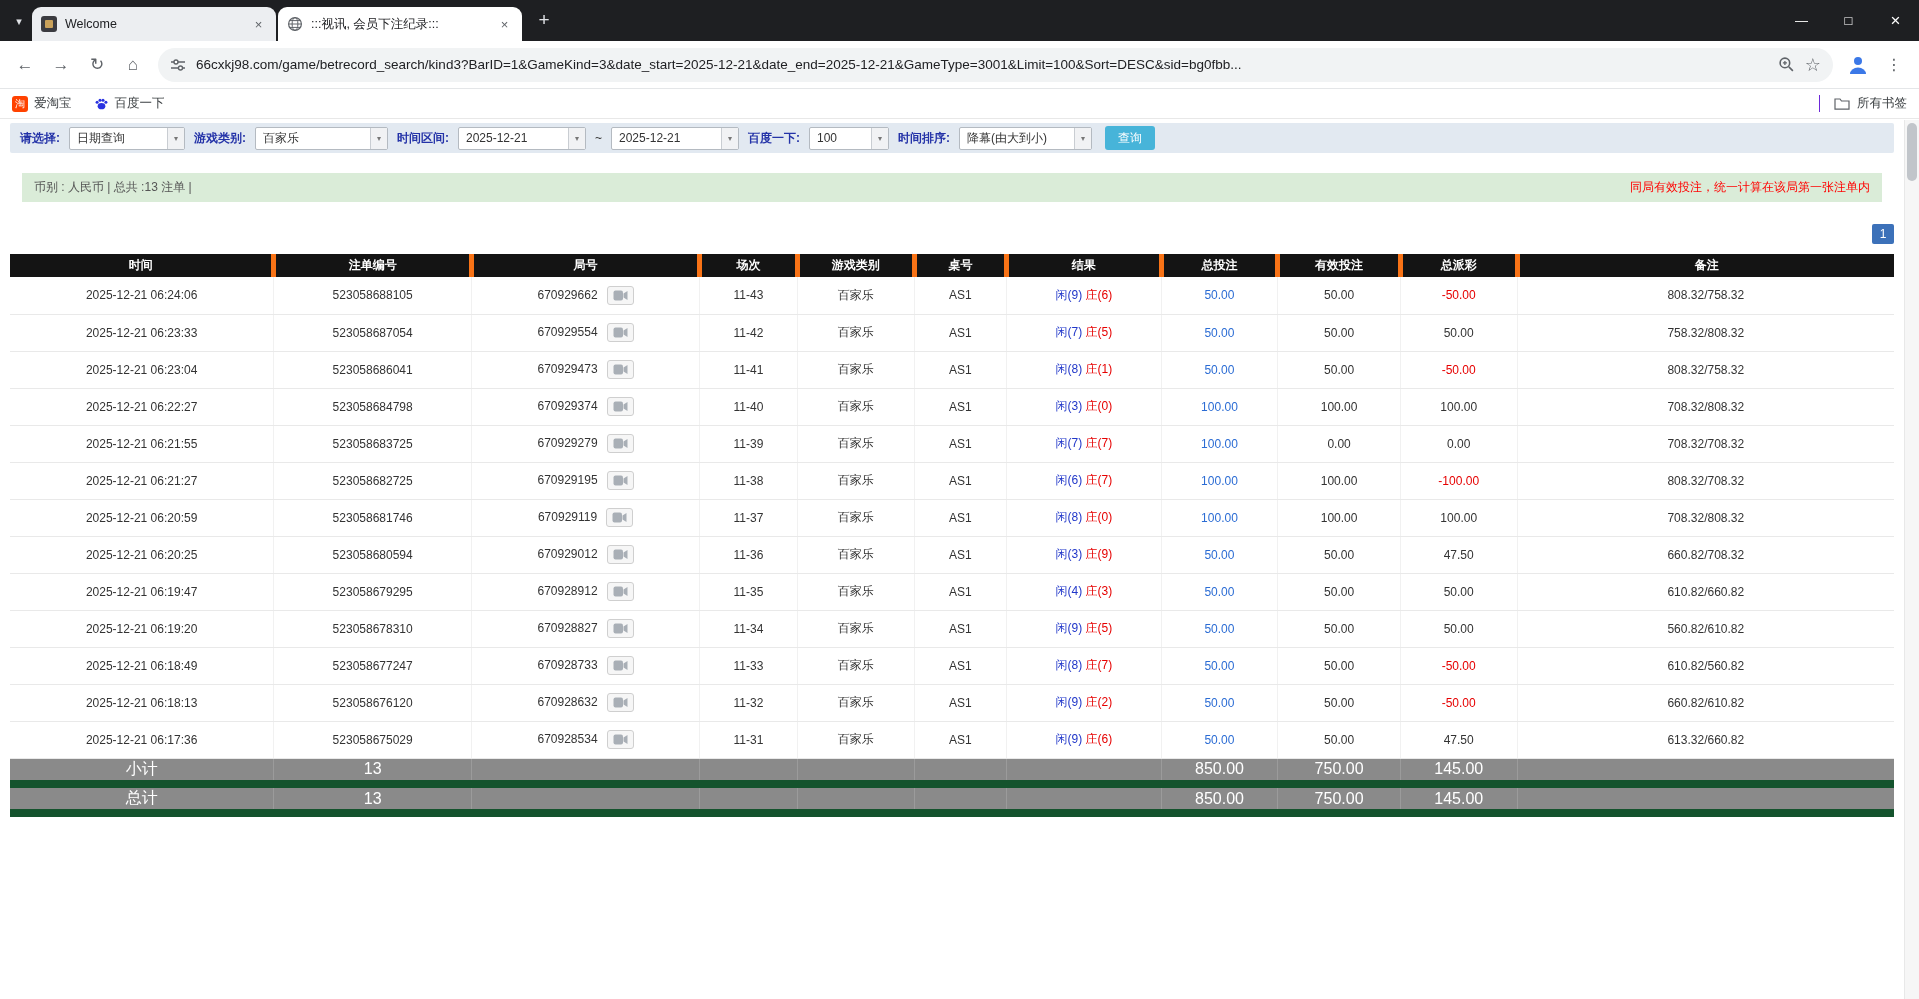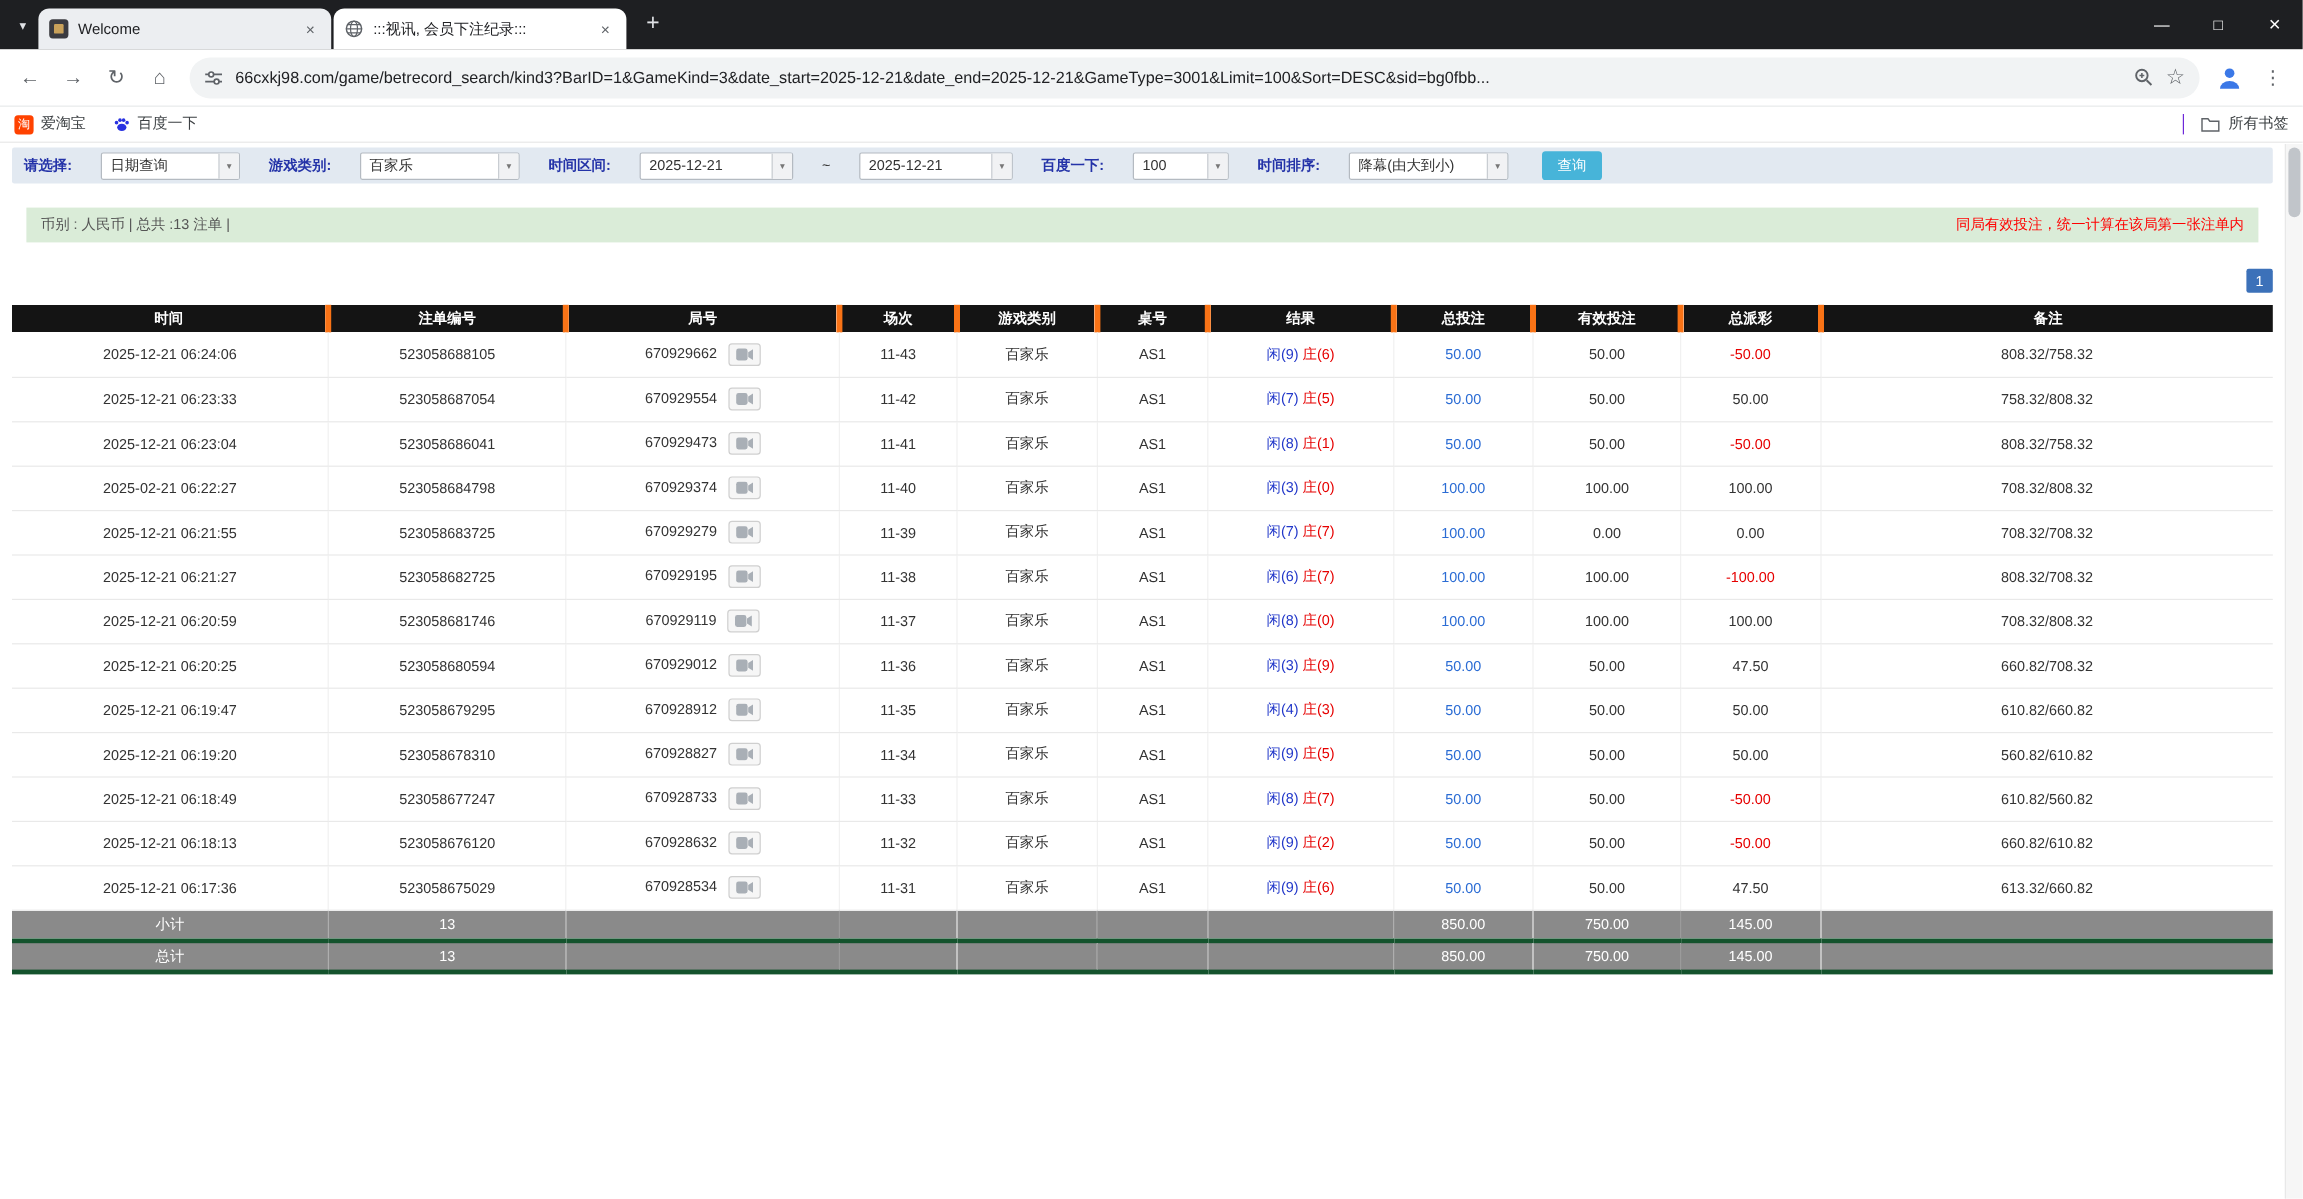--- a/index.html
+++ b/index.html
@@ -26,21 +26,21 @@
   .url-text{flex:1;font-size:13.5px;color:#202124;white-space:nowrap;overflow:hidden}
   .omni-icon{display:flex;align-items:center;color:#5f6368;font-size:16px}
 
   .bookmarks{height:30px;background:#ffffff;display:flex;align-items:center;padding:0 12px;gap:22px;border-bottom:1px solid #e8e8e8;font-size:12.5px;color:#3c4043}
   .bm-item{display:flex;align-items:center;gap:6px;cursor:pointer}
   .tb-icon{width:16px;height:16px;background:#ff4200;border-radius:3px;color:#fff;font-size:10px;display:flex;align-items:center;justify-content:center}
   .bm-right{margin-left:auto;display:flex;align-items:center;gap:7px;border-left:1px solid #6d28d9;padding-left:14px;cursor:pointer}
 
   
   .content{position:absolute;top:120px;left:0;right:15px;bottom:0;background:#fff}
-  .filterbar{margin:3px 10px 0;background:#e2e9f1;height:30px;display:flex;align-items:center;padding:12px 10px;gap:24px;font-size:12px;border-radius:2px}
+  .filterbar{margin:3px 10px 0;background:#e2e9f1;height:30px;display:flex;align-items:center;padding:12px 10px;gap:9px;font-size:12px;border-radius:2px}
   .flabel{color:#2433a8;font-weight:bold;white-space:nowrap}
   .select{background:#fff;border:1px solid #b4bac1;height:23px;display:flex;align-items:center;border-radius:2px;color:#333;cursor:pointer}
   .sel-val{padding:0 7px;flex:1;white-space:nowrap;overflow:hidden}
   .sel-arrow{width:17px;align-self:stretch;border-left:1px solid #c9cdd2;background:#f1f2f4;display:flex;align-items:center;justify-content:center;color:#777;font-size:8px}
   .w-select{width:116px}.w-game{width:133px}.w-date{width:128px}.w-per{width:80px}.w-sort{width:133px}
   .tilde{color:#333}
   .search-btn{background:#47b4d9;color:#fff;border:none;height:24px;padding:0 13px;border-radius:3px;font-size:12px;margin-left:4px;cursor:pointer;font-family:Liberation Sans, sans-serif}
 
   .infobar{margin:20px 22px 0;background:#daecd8;height:29px;display:flex;align-items:center;justify-content:space-between;padding:0 12px;font-size:12px}
   .info-left{color:#555}
@@ -52,21 +52,21 @@
   table{width:calc(100% - 20px);margin:0 10px;border-collapse:collapse;table-layout:fixed;font-size:12px}
   thead th{background:#141414;color:#fff;height:23px;font-weight:bold;border-right:5px solid #f97316;overflow:hidden;white-space:nowrap}
   thead th:last-child{border-right:none}
   tbody td{height:37px;text-align:center;color:#333;border-bottom:1px solid #e9e9e9;border-right:1px solid #f1f1f1;overflow:hidden;white-space:nowrap;background:#fff}
   tbody tr.body-row td:last-child{border-right:none}
   .link-blue{color:#2b6cd4;cursor:pointer}
   .neg{color:#e60000}
   .res-player{color:#2137c9}
   .res-banker{color:#e60000}
   .cam-btn{display:inline-flex;align-items:center;justify-content:center;border:1px solid #cfcfcf;background:#f6f6f6;border-radius:3px;padding:3px 5px;margin-left:9px;vertical-align:middle;cursor:pointer}
-  tr.foot-row td{background:#8a8a8a;color:#fff;height:26px;text-align:center;border-right:1px solid #9b9b9b;border-bottom:4px solid #14532d;font-size:12px}
+  tr.foot-row td{background:#8a8a8a;color:#fff;height:26px;text-align:center;border-right:1px solid #9b9b9b;border-bottom:8px solid #14532d;font-size:16px}
   tr.foot-row td:last-child{border-right:none}
 
   .scrollbar{position:absolute;top:120px;right:0;width:15px;bottom:0;background:#f6f6f6;border-left:1px solid #e8e8e8}
   .scroll-thumb{position:absolute;top:3px;left:2px;right:2px;height:58px;background:#c1c5ca;border-radius:6px;cursor:pointer}
 </style>
 </head>
 <body>
 
 <div class="tabstrip">
   <span class="strip-chevron">▾</span>
@@ -287,21 +287,21 @@
           <td>11-41</td>
           <td>百家乐</td>
           <td>AS1</td>
           <td><span class="res-player">闲(8)</span> <span class="res-banker">庄(1)</span></td>
           <td class="link-blue">50.00</td>
           <td>50.00</td>
           <td class="neg">-50.00</td>
           <td>808.32/758.32</td>
         </tr>
         <tr class="body-row">
-          <td>2025-02-21 06:22:27</td>
+          <td>2025-12-21 06:22:27</td>
           <td>523058684798</td>
           <td><span>670929374</span><span class="cam-btn">
               <svg width="15" height="11" viewBox="0 0 15 11">
                 <rect x="0.5" y="0.5" width="9.5" height="10" rx="2" fill="#a9afb6"></rect>
                 <path d="M10.5 3.5 L14.5 1 v9 L10.5 7.5 z" fill="#a9afb6"></path>
               </svg>
             </span></td>
           <td>11-40</td>
           <td>百家乐</td>
           <td>AS1</td>

